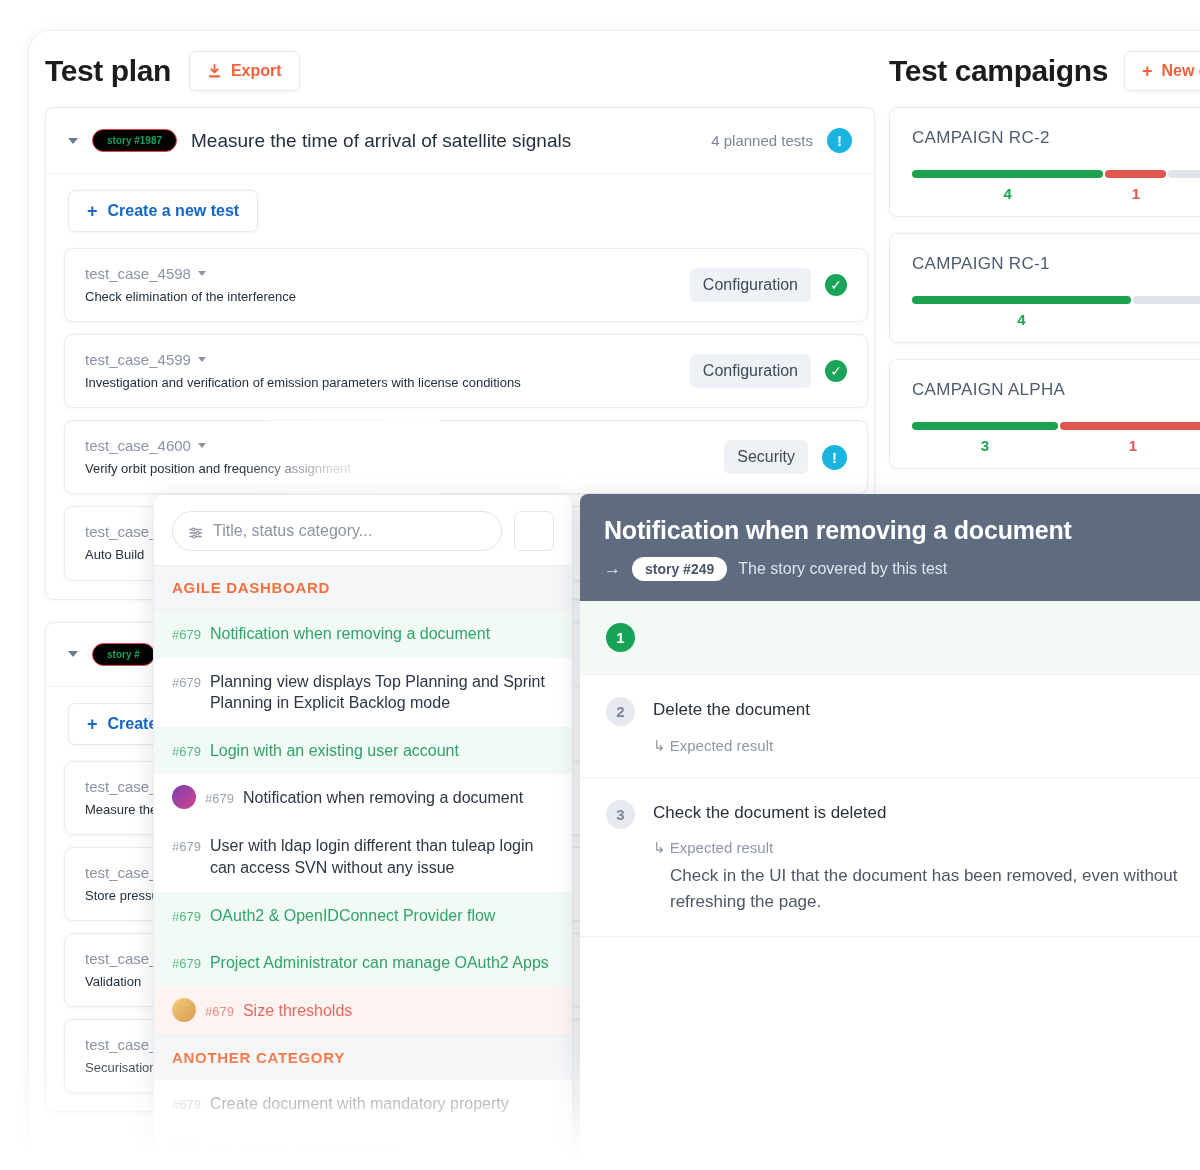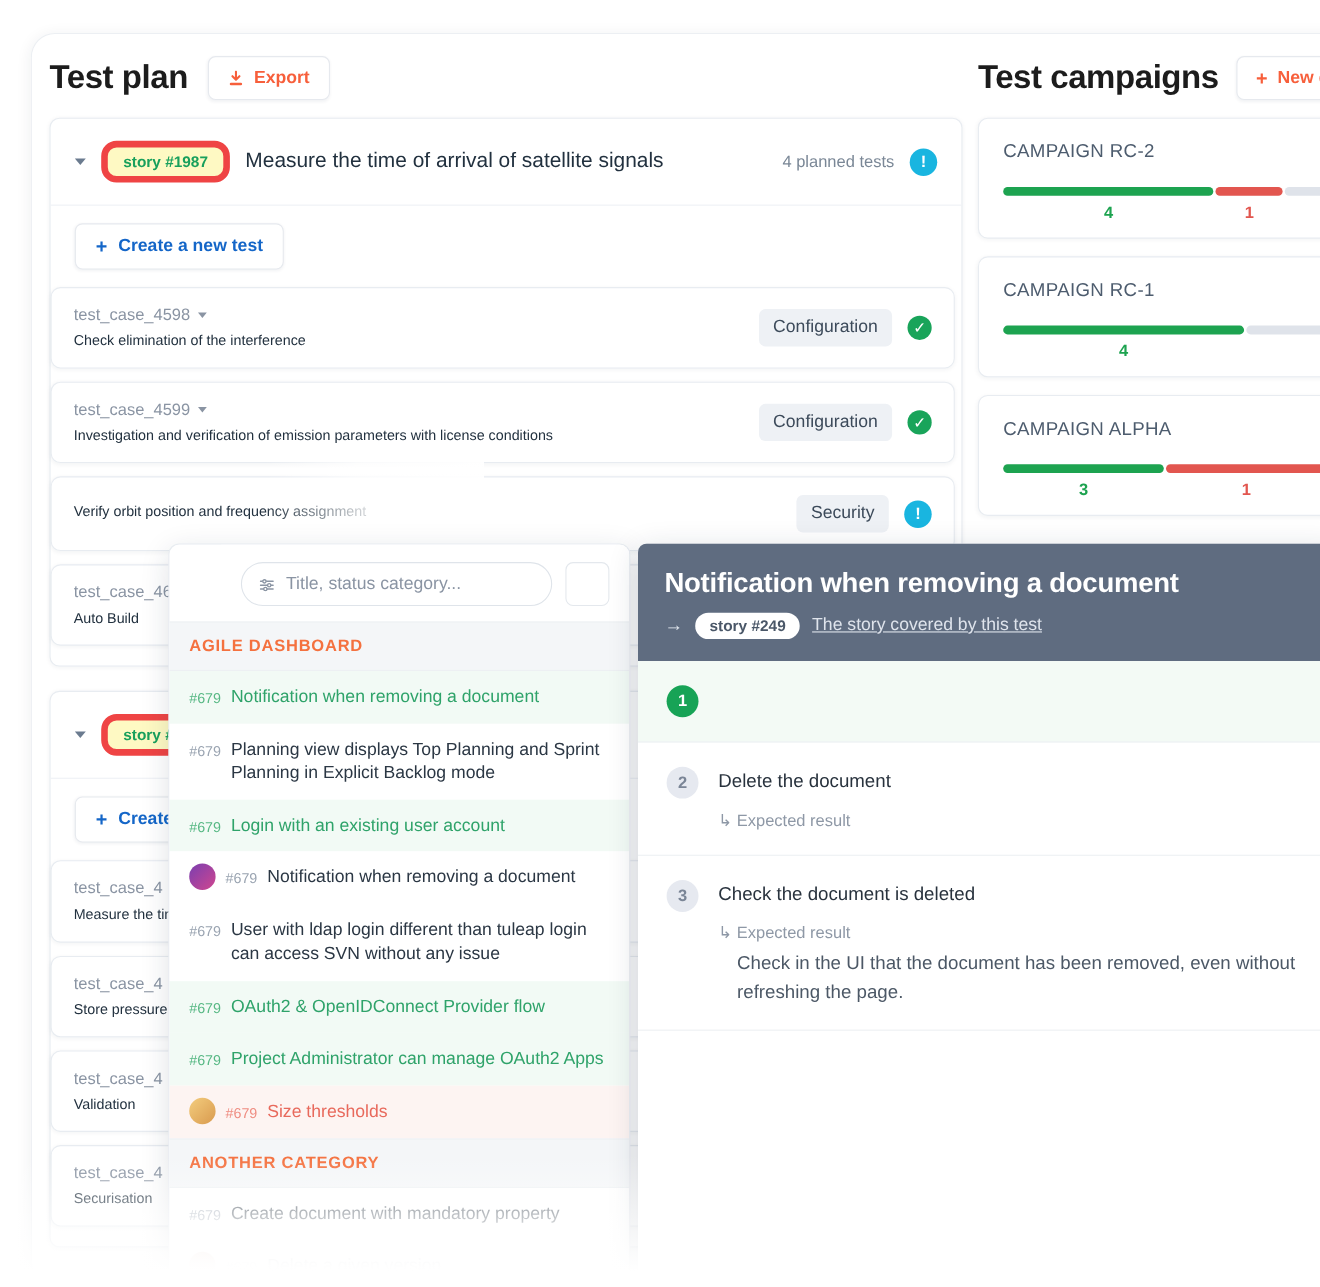--- a/index.html
+++ b/index.html
@@ -37,22 +37,22 @@
 
   .story-block {
     background:#fff; border:1px solid #e8ecf1; border-radius: 9px;
     box-shadow: 0 1px 4px rgba(23,40,61,.05);
     margin-bottom: 12px; overflow: visible;
   }
   .story-head { display:flex; align-items:center; padding: 20px 22px; border-bottom: 1px solid #eef1f5; }
   .caret { width:0;height:0;border-left:5px solid transparent;border-right:5px solid transparent;
            border-top:6px solid #6b7b8f; margin-right: 14px; cursor:pointer;}
   .story-badge {
-    background:#fef9c3; color:#18a05c; border:6px solid #ef4444;
-    border-radius: 14px; padding: 5px 14px; font-size: 14px; font-weight: 700; white-space:nowrap;
+    background:#000000; color:#18a05c; border:1px solid #ef4444;
+    border-radius: 14px; padding: 5px 14px; font-size: 10px; font-weight: 700; white-space:nowrap;
   }
   .story-name { font-size: 19px; color:#22313f; margin-left: 14px; flex: 1; }
   .planned { font-size: 15px; color:#7a8796; margin-right: 14px; white-space: nowrap; }
   .badge-info {
     width:25px;height:25px;border-radius:50%;background:#19b5e0;color:#fff;
     display:flex;align-items:center;justify-content:center;font-size:15px;font-weight:700;
     flex-shrink:0;
   }
   .badge-ok {
     width:22px;height:22px;border-radius:50%;background:#19a45a;color:#fff;
@@ -64,21 +64,21 @@
     background:#fff;border:1px solid #e6e9ee;border-radius:7px;
     padding:11px 18px;box-shadow:0 1px 3px rgba(23,40,61,.06);
     color:#1466c8;font-size:16px;font-weight:600;cursor:pointer;
   }
   .plus { font-size:18px; font-weight:700; line-height:1; }
 
   .tc-list { padding: 0 0 6px 0; }
   .tc-card {
     background:#fff;border:1px solid #e8ecf1;border-radius:9px;
     box-shadow:0 1px 4px rgba(23,40,61,.05);
-    margin: 0 6px 12px 0; padding: 16px 20px;
+    margin: 0 6px 12px 18px; padding: 16px 20px;
     display:flex; align-items:flex-start; gap: 14px;
   }
   .tc-main { flex: 1; min-width: 0; }
   .tc-id { font-size:15px; color:#8a94a3; display:flex; align-items:center; gap:7px; }
   .tc-caret { width:0;height:0;border-left:4px solid transparent;border-right:4px solid transparent;
               border-top:5px solid #8a94a3; }
   .tc-title { font-size:13px; color:#22313f; margin-top:6px; line-height:1.32; }
   .tc-tag {
     background:#eef1f5; color:#3c4a5a; border-radius:6px;
     padding:8px 13px; font-size:16px; white-space:nowrap; align-self:center;
@@ -106,21 +106,21 @@
   .bar-labels { display:flex; margin-top:7px; gap:2px; }
   .bar-lab { font-size:15px; font-weight:600; text-align:center; }
 
   
   .dd-panel {
     position:absolute; left:153px; top:494px; width:420px; height:690px;
     background:#fff; border:1px solid #e8ecf1; border-radius:10px;
     box-shadow: 0 6px 26px rgba(23,40,61,.13);
     overflow:hidden;
   }
-  .dd-search-row { display:flex; align-items:center; gap:12px; padding:16px 18px 14px 18px; background:#fff;margin-left:47px; }
+  .dd-search-row { display:flex; align-items:center; gap:12px; padding:16px 18px 14px 18px; background:#fff; }
   .dd-input {
     flex:1; display:flex; align-items:center; gap:10px;
     border:1px solid #dfe4ea; border-radius:20px; padding:10px 16px;
     color:#8a94a3; font-size:16px; background:#fff; cursor:text;
   }
   .filt-icon { width:14px;height:12px;flex-shrink:0; }
   .dd-sq-btn { width:40px;height:40px;border:1px solid #e4e8ed;border-radius:7px;background:#fff;cursor:pointer;flex-shrink:0; }
   .dd-cat {
     background:#f4f6f8; color:#f4713f; font-size:15px; font-weight:700;
     letter-spacing:.7px; padding:13px 18px; border-top:1px solid #edf0f3; border-bottom:1px solid #edf0f3;
@@ -145,21 +145,21 @@
     position:absolute; left:580px; top:494px; width:640px; height:690px;
     background:#fff; border-radius:8px 0 0 8px;
     box-shadow: 0 6px 28px rgba(23,40,61,.16);
     overflow:hidden;
   }
   .detail-head { background:#5f6c80; padding:22px 24px 20px 24px; }
   .detail-title { color:#fff; font-size:25px; font-weight:700; letter-spacing:-.2px; }
   .detail-sub { display:flex; align-items:center; gap:11px; margin-top:12px; }
   .arrow-r { color:#e3e8ef; font-size:17px; }
   .white-badge { background:#fff; color:#4a5768; border-radius:13px; padding:4px 13px; font-size:14px; font-weight:600; }
-  .detail-sub-txt { color:#dfe4ec; font-size:16px;text-decoration:underline; }
+  .detail-sub-txt { color:#dfe4ec; font-size:16px; }
 
   .step { display:flex; gap:18px; padding:22px 26px; border-bottom:1px solid #edf0f3; }
   .step.first { background:#f3faf5; }
   .step-num {
     width:29px;height:29px;border-radius:50%;flex-shrink:0;
     display:flex;align-items:center;justify-content:center;font-size:15px;font-weight:700;
   }
   .step-num.done { background:#17a356; color:#fff; }
   .step-num.todo { background:#e6e9f0; color:#7a8596; }
   .step-body { flex:1; min-width:0; }
@@ -231,20 +231,24 @@
                 <span class="tc-caret"></span>
               </div>
               <div class="tc-title">Investigation and verification of emission parameters with license conditions</div>
             </div>
             <div class="tc-tag">Configuration</div>
             <div class="tc-status badge-ok">✓</div>
           </div>
 
           <div class="tc-card">
             <div class="tc-main">
+              <div class="tc-id">
+                <span>test_case_4600</span>
+                <span class="tc-caret"></span>
+              </div>
               <div class="tc-title">Verify orbit position and frequency assignment</div>
             </div>
             <div class="tc-tag">Security</div>
             <div class="tc-status badge-info">!</div>
           </div>
 
           <div class="tc-card">
             <div class="tc-main">
               <div class="tc-id">
                 <span>test_case_4601</span>

